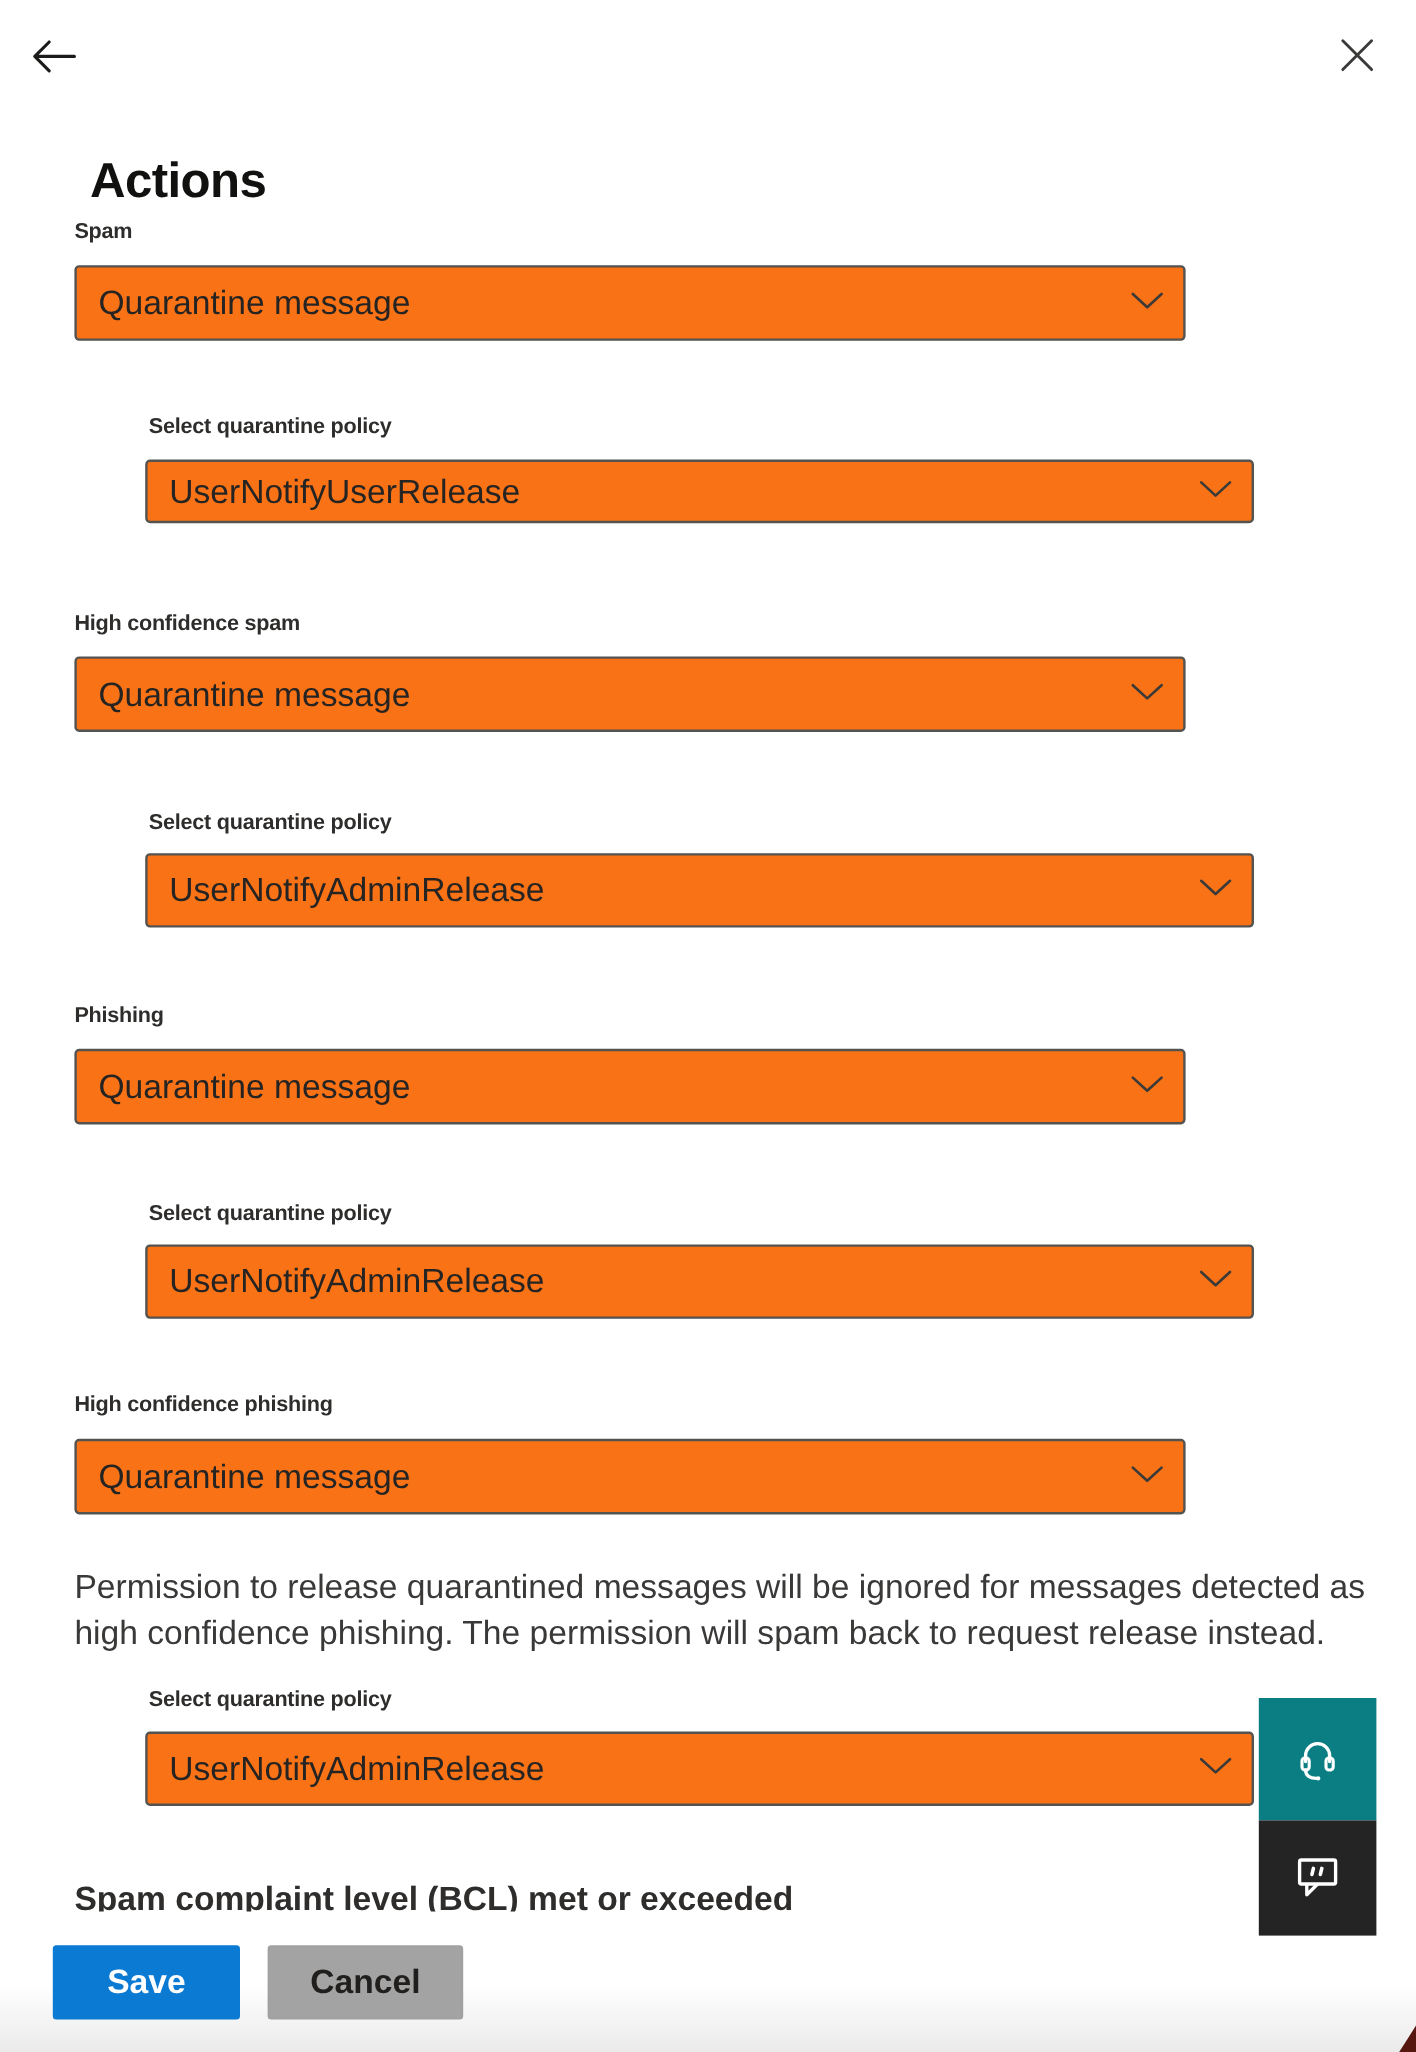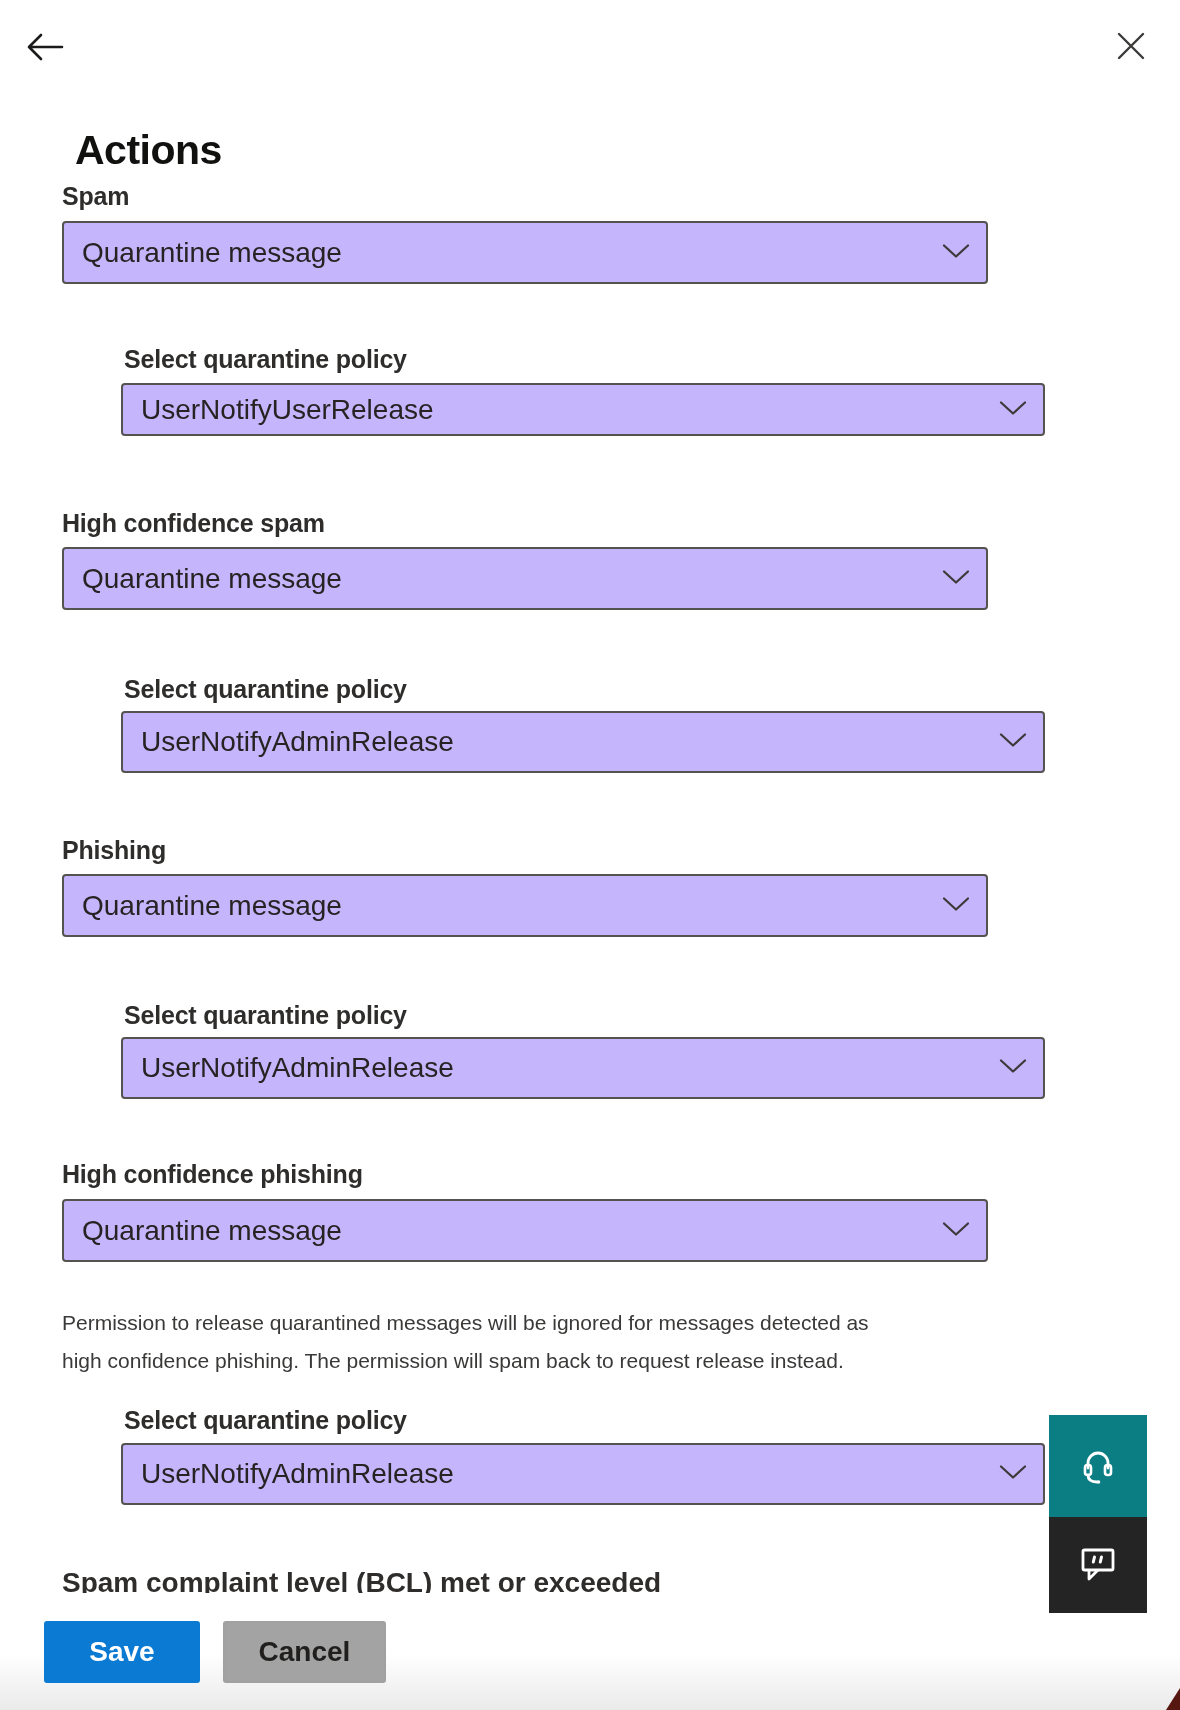--- a/index.html
+++ b/index.html
@@ -40,34 +40,34 @@
     font-size: 41px;
     font-weight: 700;
     color: #111110;
     letter-spacing: -0.5px;
     margin-left: 14px;
   }
 
   
   .lbl {
     position: absolute;
-    font-size: 25px;
+    font-size: 18px;
     font-weight: 700;
     color: #2e2d2c;
     letter-spacing: -0.2px;
     white-space: nowrap;
   }
   .lbl.outer { left: 62px; }
   .lbl.inner { left: 124px; text-align: center; }
 
   
   .sel {
     position: absolute;
     box-sizing: border-box;
-    background: #c4b5fd;
+    background: #f97316;
     border: 2px solid #55534f;
     border-radius: 4px;
     display: flex;
     align-items: center;
     padding: 0 70px 0 18px;
     cursor: pointer;
   }
   .sel.outer { left: 62px;  width: 926px; }
   .sel.inner { left: 121px; width: 924px; }
   .sel .val {
@@ -83,21 +83,21 @@
     top: 50%;
     transform: translateY(-50%);
   }
 
   
   .note {
     position: absolute;
     left: 62px;
     top: 1304px;
     width: 1100px;
-    font-size: 21px;
+    font-size: 28px;
     font-weight: 400;
     color: #3a3938;
     line-height: 38px;
   }
 
   
   .clip-lbl {
     position: absolute;
     left: 62px;
     top: 1566px;

